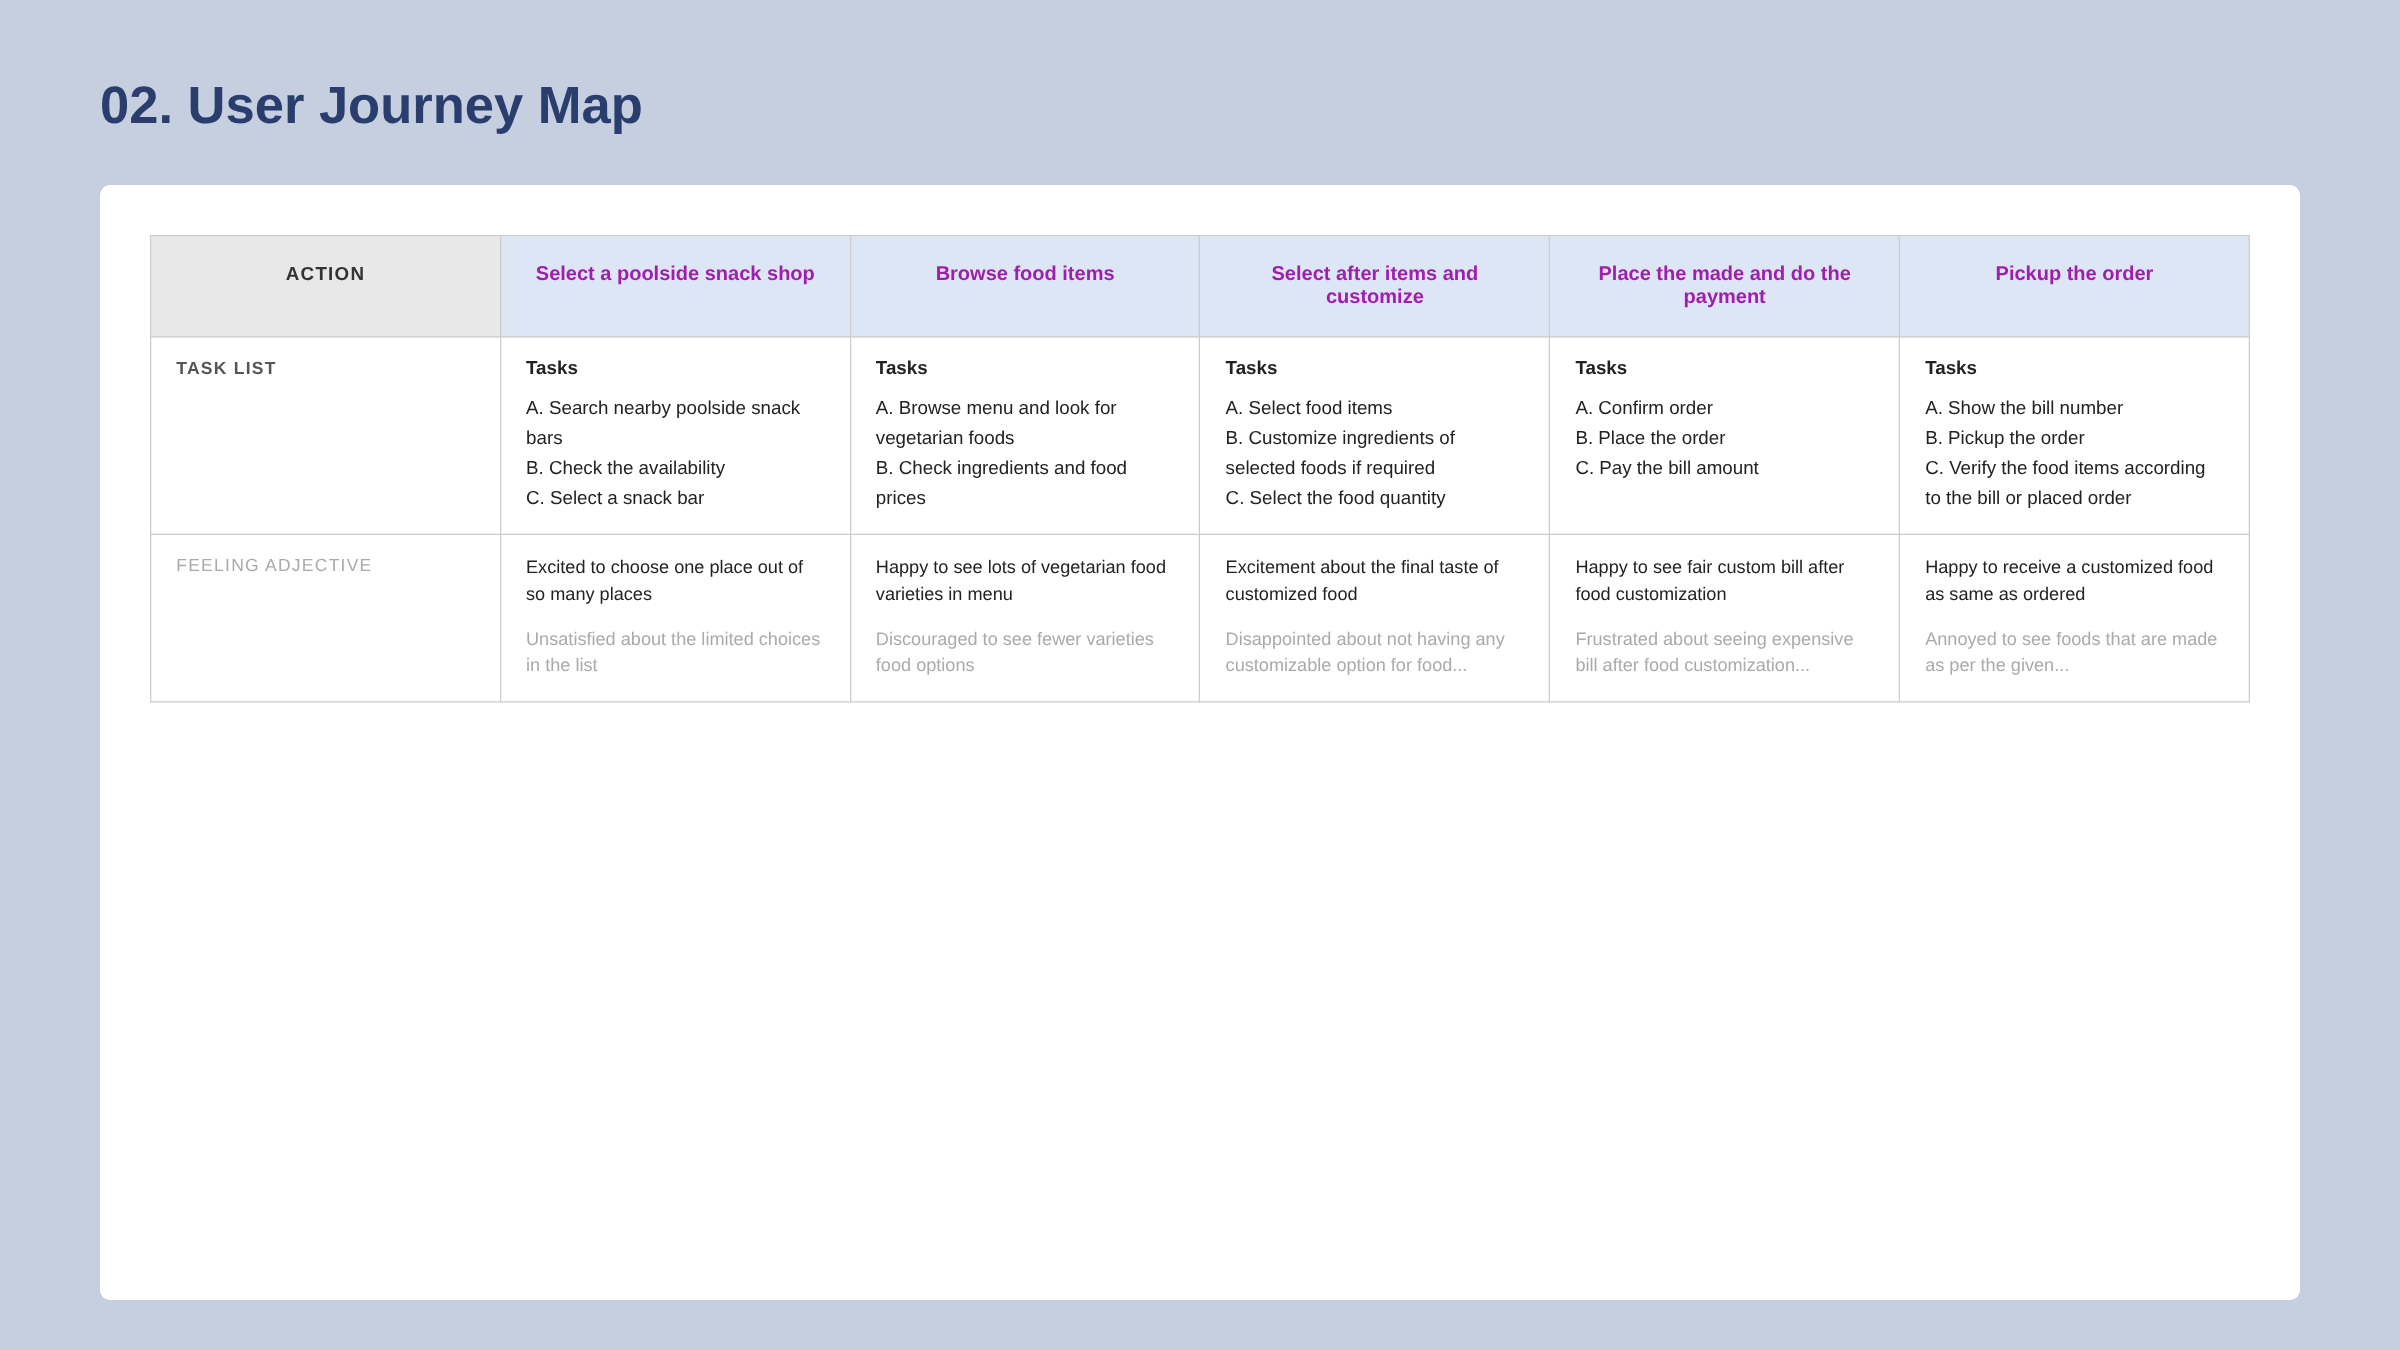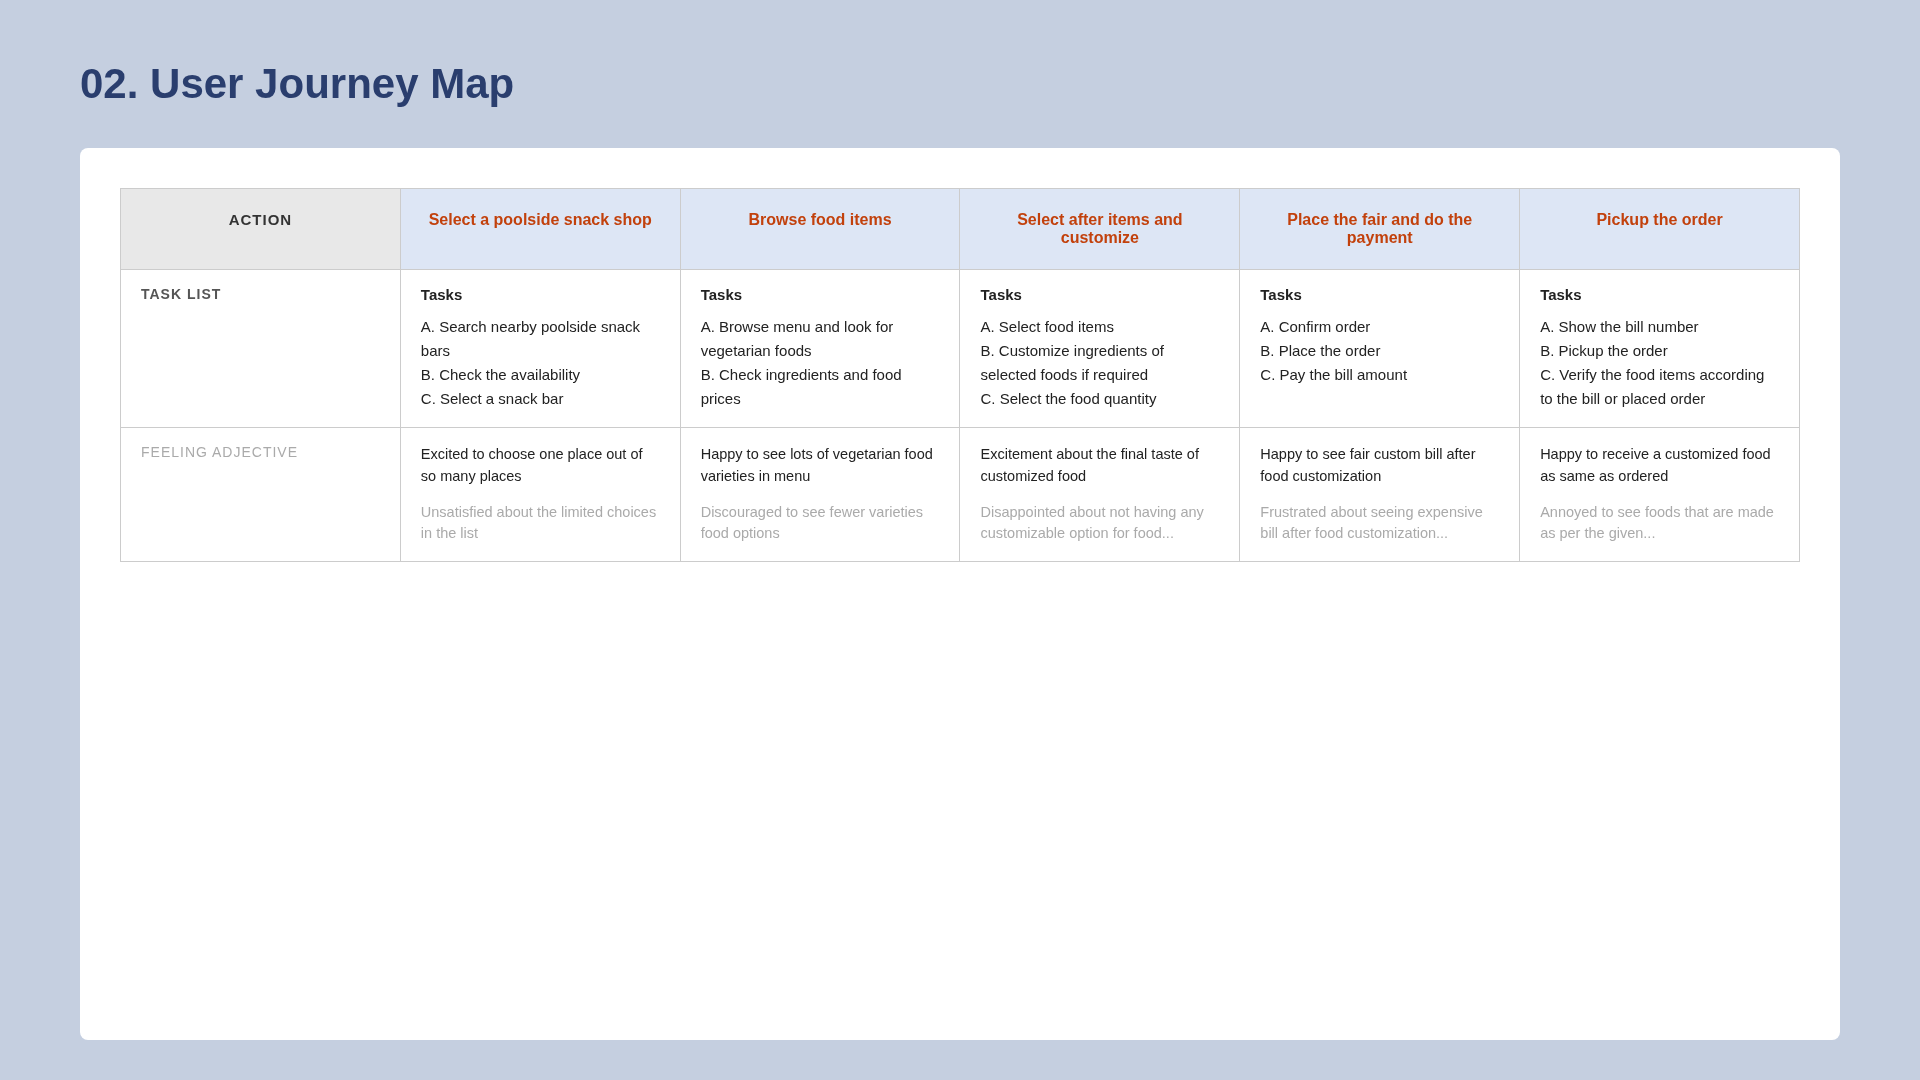--- a/index.html
+++ b/index.html
@@ -43,21 +43,21 @@
     }
     th, td {
       border: 1px solid #ccc;
       padding: 16px 20px;
       vertical-align: top;
       font-size: 15px;
     }
     thead th {
       background: #dde6f5;
       font-weight: 700;
-      color: #c2410c;
+      color: #a21caf;
       text-align: center;
       font-size: 16px;
       padding: 22px 20px;
     }
     thead th.action-col {
       background: #e8e8e8;
       font-weight: 800;
       font-size: 15px;
       letter-spacing: 1px;
       color: #333;
@@ -112,21 +112,21 @@
 
 <div class="card">
 
   <table>
     <thead>
       <tr>
         <th class="action-col">ACTION</th>
         <th>Select a poolside snack shop</th>
         <th>Browse food items</th>
         <th>Select after items and customize</th>
-        <th>Place the fair and do the payment</th>
+        <th>Place the made and do the payment</th>
         <th>Pickup the order</th>
       </tr>
     </thead>
     <tbody>
 
       <tr class="task-row">
         <td class="row-label">TASK LIST</td>
         <td>
           <div class="task-label">Tasks</div>
           <div class="task-content">A. Search nearby poolside snack bars<br>B. Check the availability<br>C. Select a snack bar</div>

